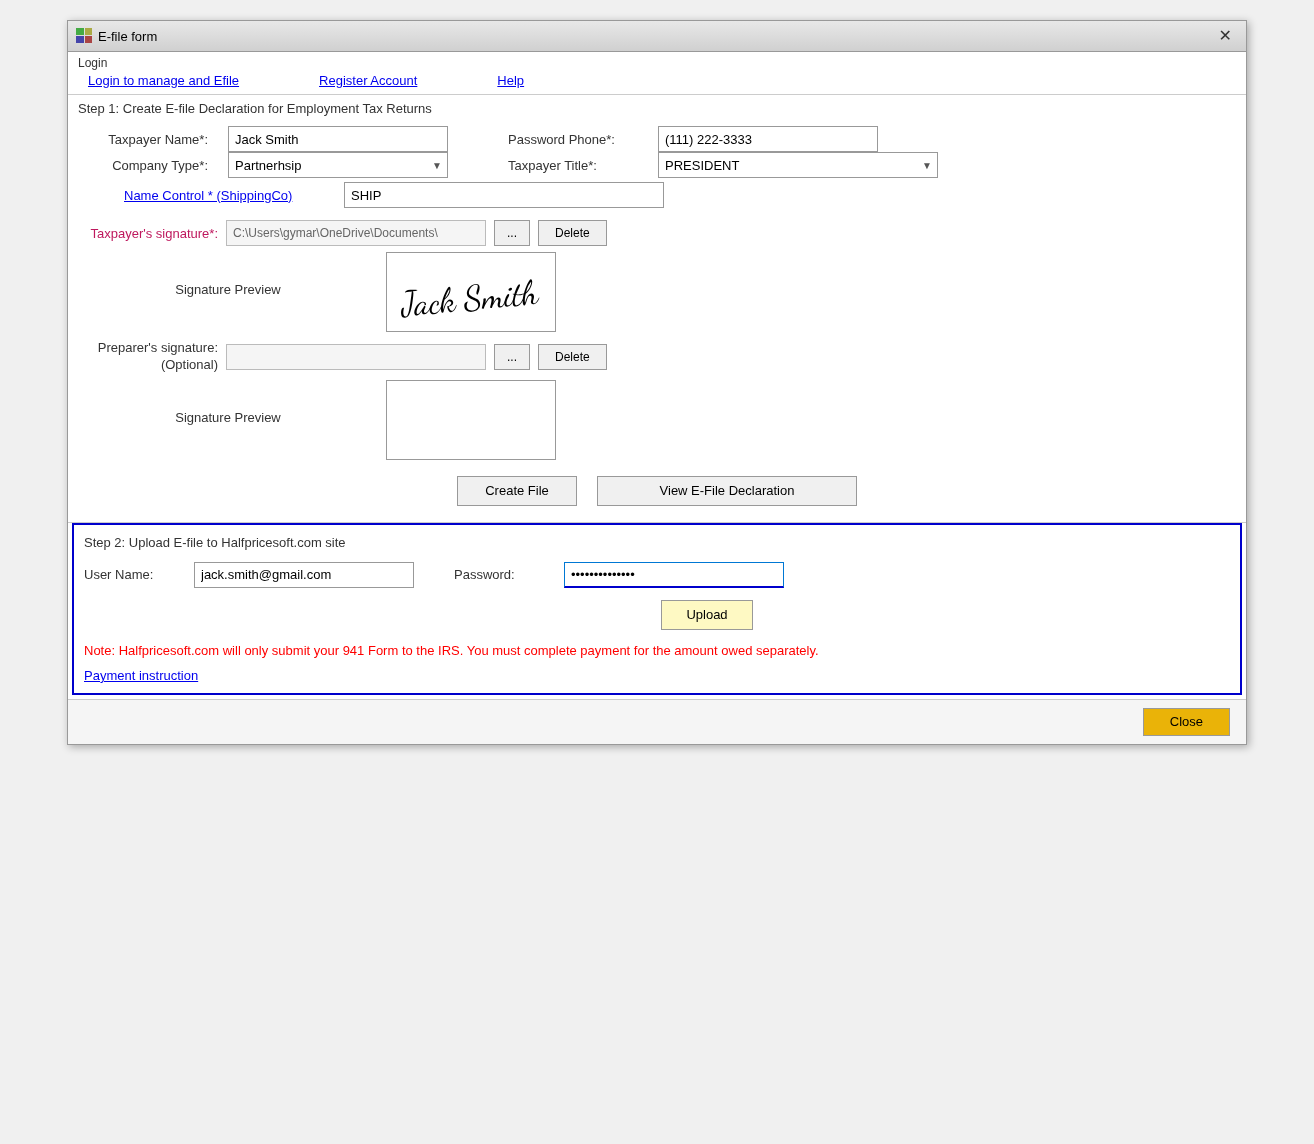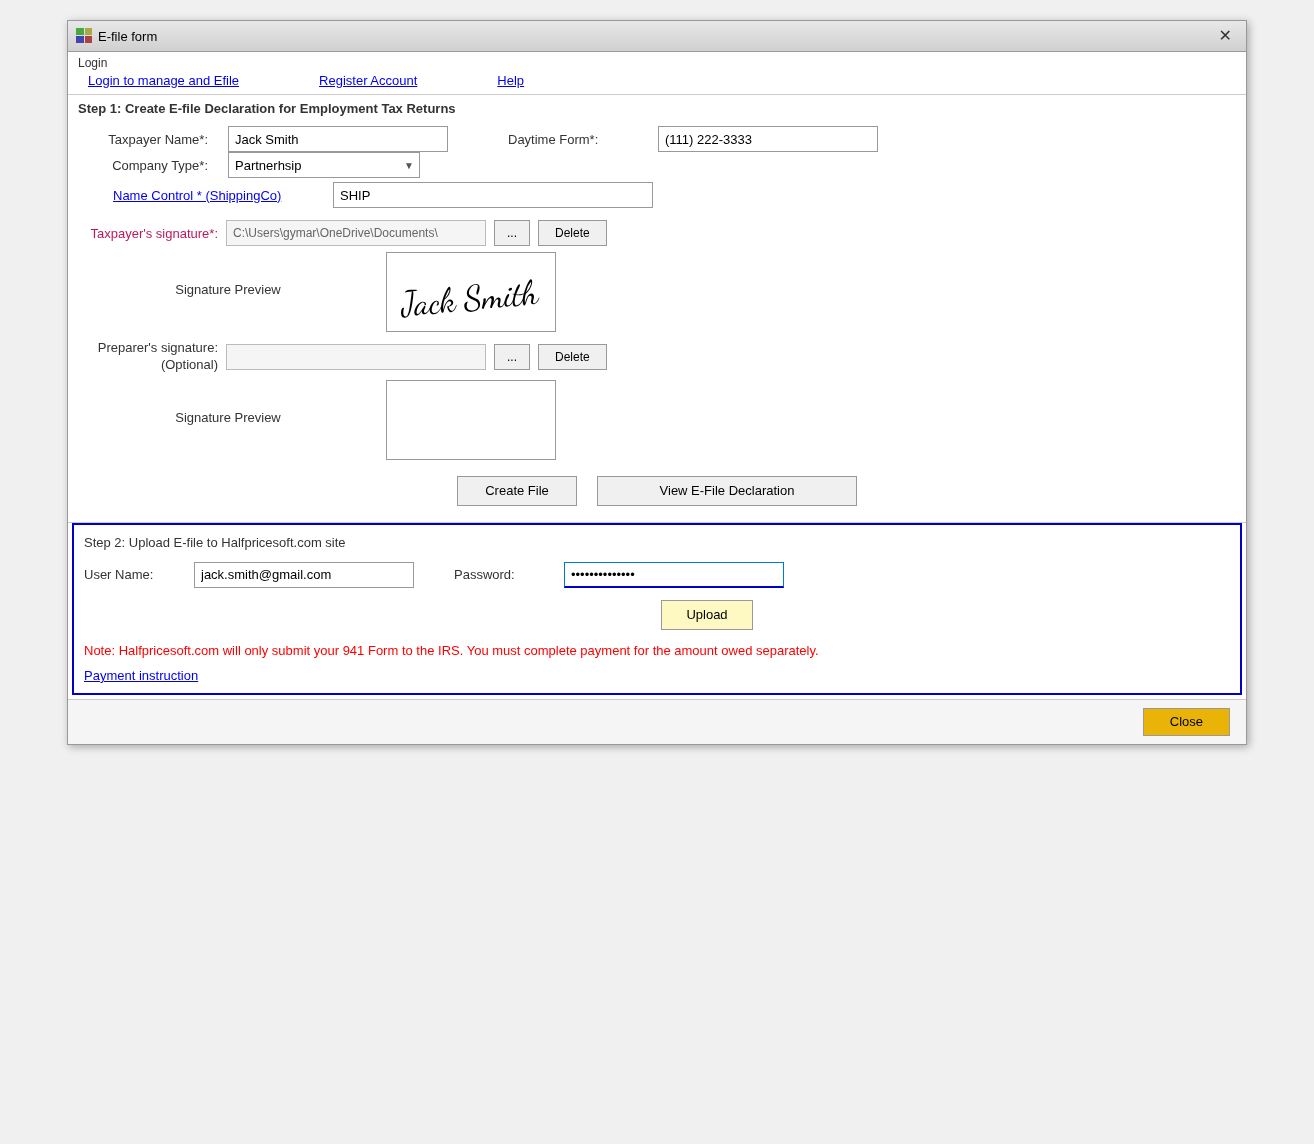--- a/index.html
+++ b/index.html
@@ -89,21 +89,21 @@
     }
     
     .step1-section {
       padding: 6px 10px;
       border-bottom: 1px solid #ccc;
     }
     .step-header {
       font-size: 13px;
       color: #333;
       margin-bottom: 10px;
-      font-weight: bold;
+      font-weight: normal;
     }
     .form-row {
       display: flex;
       align-items: center;
       gap: 20px;
     }
     .form-label {
       font-size: 13px;
       color: #333;
       min-width: 130px;
@@ -136,21 +136,21 @@
     .select-wrapper select {
       border: 1px solid #999;
       padding: 3px 24px 3px 6px;
       font-size: 13px;
       height: 26px;
       background: white;
       cursor: pointer;
       appearance: none;
       -webkit-appearance: none;
     }
-    .select-company { width: 192px; }
+    .select-company { width: 220px; }
     .select-title { width: 280px; }
     .right-group {
       display: flex;
       align-items: center;
       gap: 20px;
       margin-left: 40px;
     }
     .right-label {
       font-size: 13px;
       color: #333;
@@ -161,21 +161,21 @@
       align-items: center;
       gap: 20px;
       margin-top: 4px;
     }
     .namecontrol-link {
       color: #0000ee;
       text-decoration: underline;
       cursor: pointer;
       font-size: 13px;
       min-width: 200px;
-      margin-left: 35px;
+      margin-left: 46px;
     }
     
     .sig-row {
       display: flex;
       align-items: center;
       gap: 8px;
       margin-top: 6px;
     }
     .sig-label {
       font-size: 13px;
@@ -376,35 +376,47 @@
       </div>
     </div>
 
     <div class="step1-section">
       <div class="step-header">Step 1: Create E-file Declaration for Employment Tax Returns</div>
 
       <div class="form-row">
         <span class="form-label">Taxpayer Name*:</span>
         <input class="form-input input-name" type="text" value="Jack Smith" style="">
         <div class="right-group">
-          <span class="right-label">Daytime Form*:</span>
+          <span class="right-label">Password Phone*:</span>
           <input class="form-input input-phone" type="text" value="(111) 222-3333" style="">
         </div>
       </div>
 
       <div class="form-row">
         <span class="form-label">Company Type*:</span>
         <div class="select-wrapper">
           <select class="select-company">
             <option>Partnerhsip</option>
             <option>Sole Proprietor</option>
             <option>Corporation</option>
             <option>LLC</option>
           </select>
         </div>
+        <div class="right-group">
+          <span class="right-label">Taxpayer Title*:</span>
+          <div class="select-wrapper">
+            <select class="select-title">
+              <option>PRESIDENT</option>
+              <option>VP</option>
+              <option>CEO</option>
+              <option>OWNER</option>
+              <option>PARTNER</option>
+            </select>
+          </div>
+        </div>
       </div>
 
       <div class="namecontrol-row">
         <a class="namecontrol-link">Name Control * (ShippingCo)</a>
         <input class="form-input input-namecontrol" type="text" value="SHIP" style="">
       </div>
 
       <div class="sig-row" style="margin-top: 12px;">
         <span class="sig-label">Taxpayer's signature*:</span>
         <input class="sig-path-input" type="text" value="C:\Users\gymar\OneDrive\Documents\" style="">

